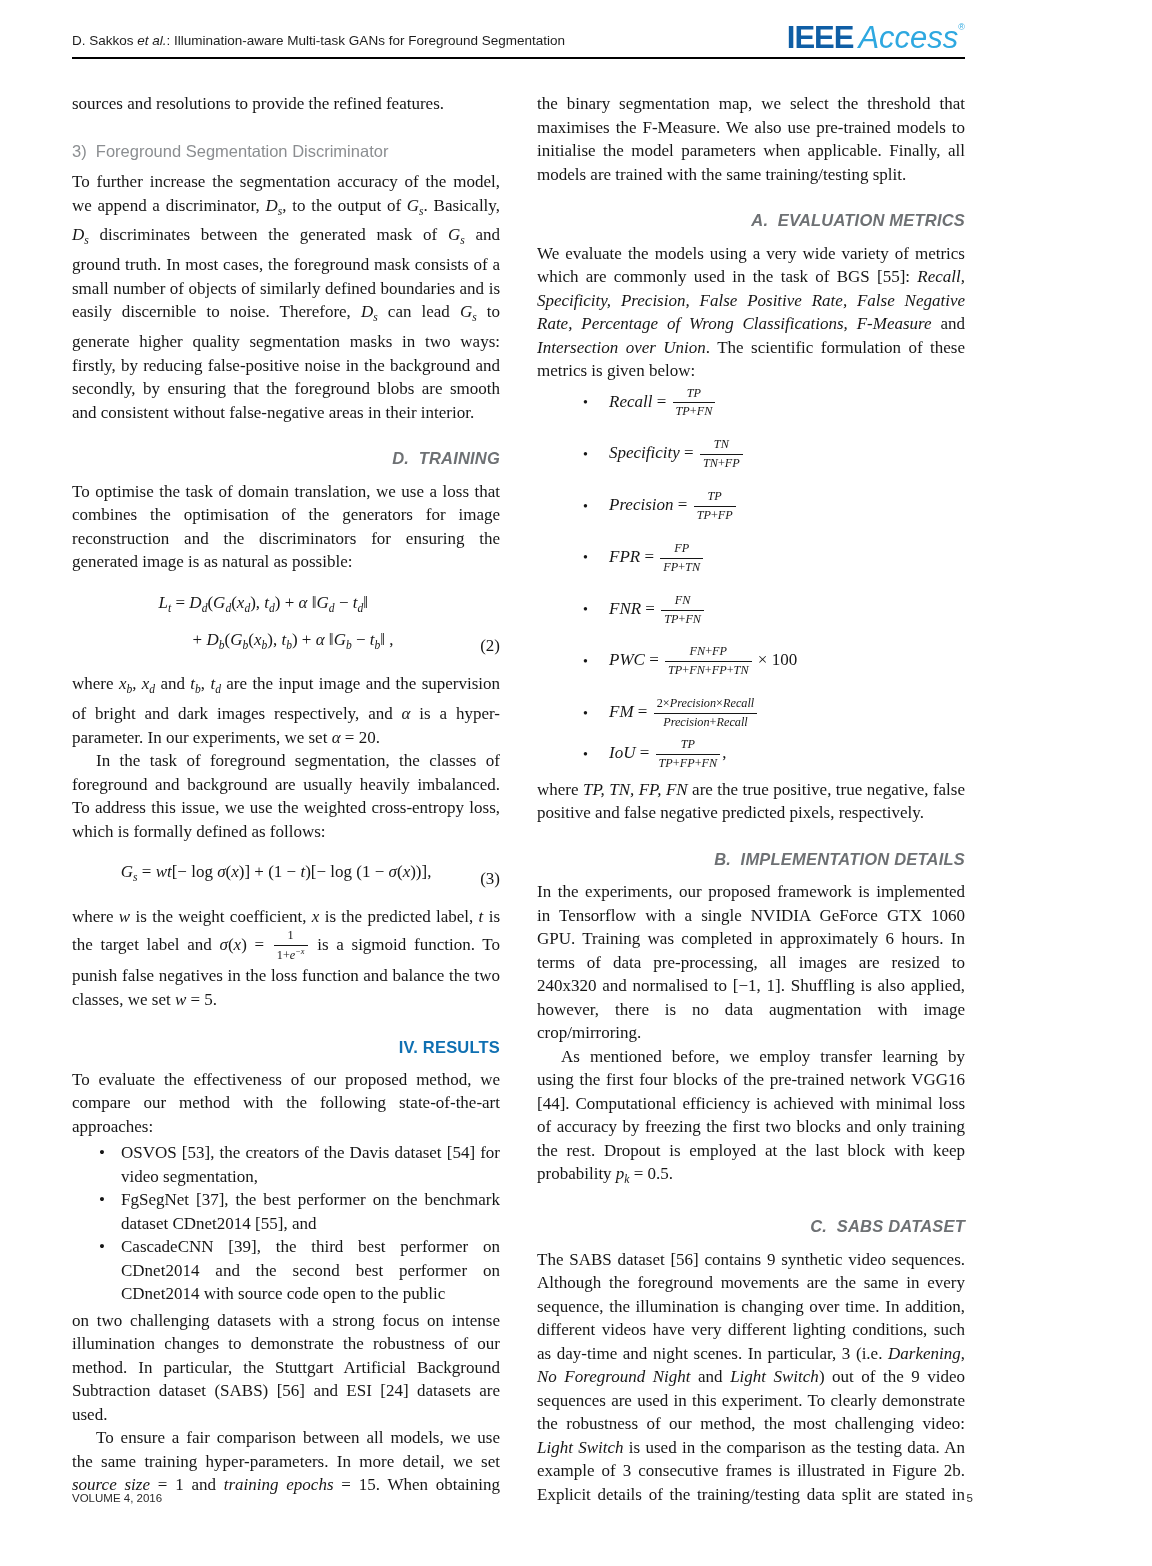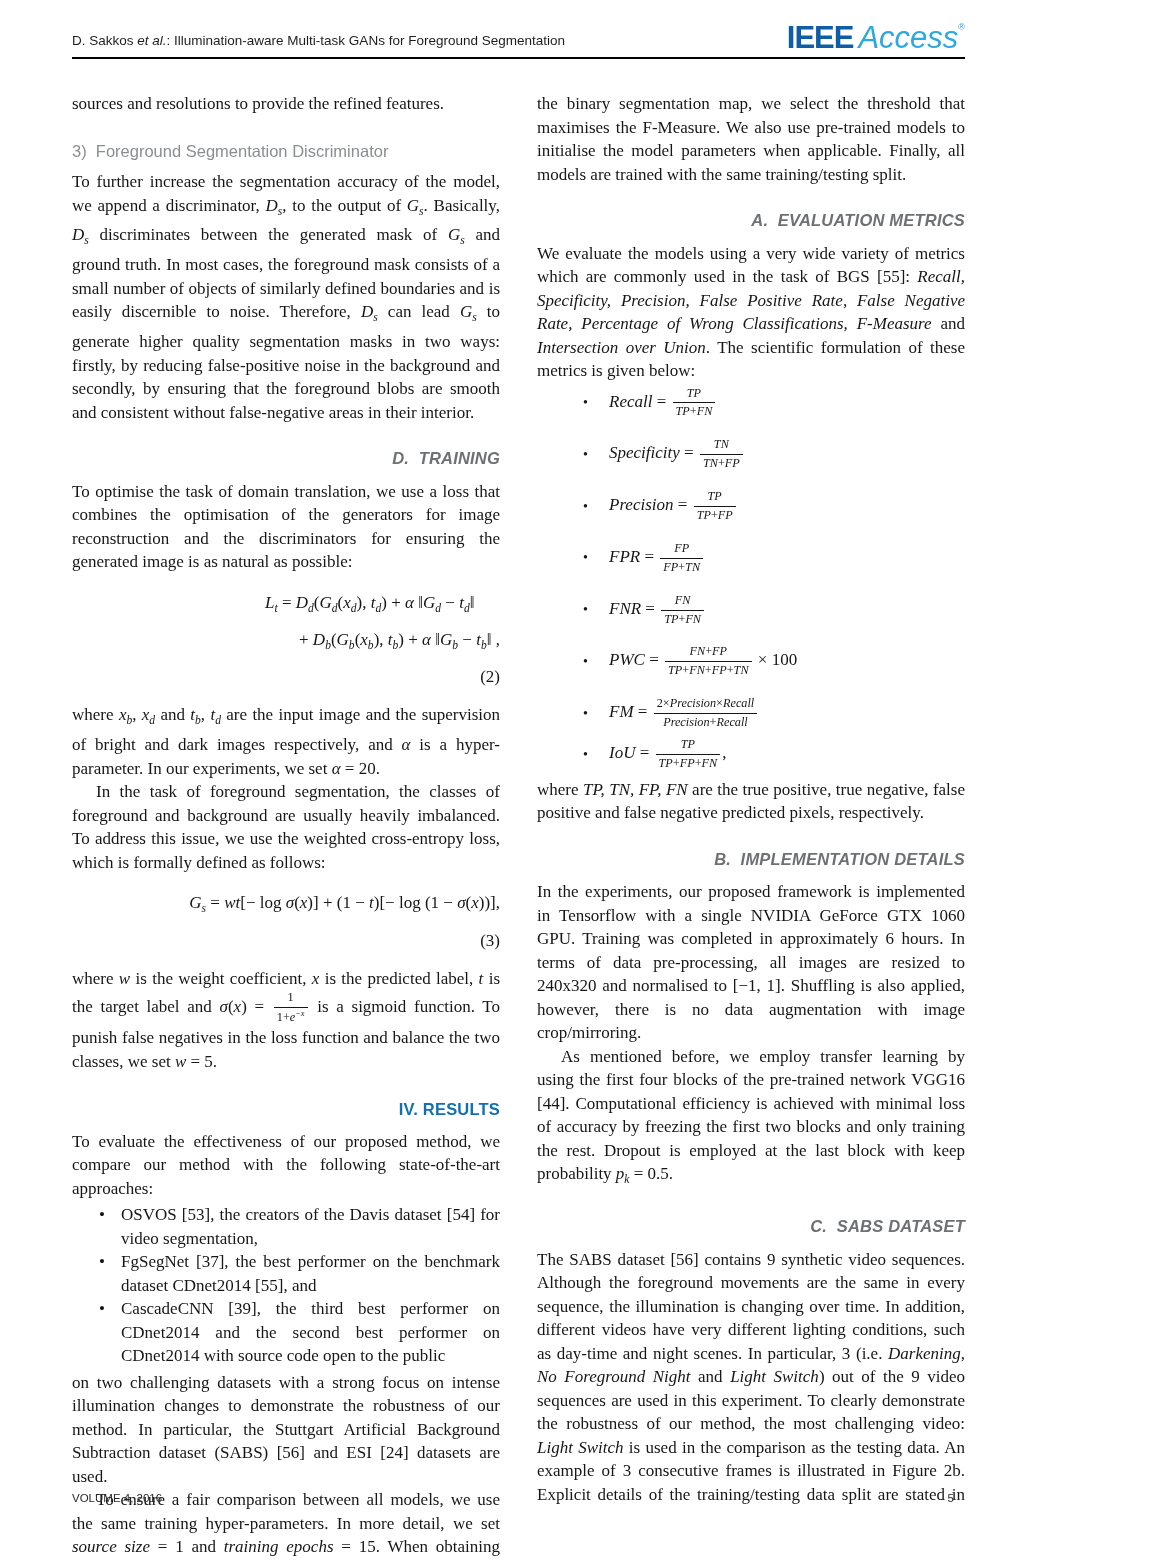--- a/index.html
+++ b/index.html
@@ -43,21 +43,21 @@
   h2.sec.blue { color:var(--blue,#0f70b2); font-style:normal; margin:25px 0 8px; }
   h3.subsec {
     font-family:"Liberation Sans","DejaVu Sans",sans-serif;
     font-size:16.5px; font-weight:normal; color:#8b8e91;
     margin:24px 0 7px; text-align:left;
   }
   .it { font-style:italic; }
   sub { font-size:68%; }
   sup { font-size:68%; }
   
-  .equation { display:flex; align-items:flex-end; margin:13px 0 11px;flex-direction:column; }
+  .equation { display:flex; align-items:flex-end; margin:13px 0 11px; }
   .eq-lines { flex:1; text-align:center; }
   .eq-inner { display:inline-block; text-align:left; line-height:31px; }
   .eq-line { display:block; white-space:nowrap; }
   .eq-line.eq-indent { padding-left:34px; }
   .eq-number { flex:none; line-height:31px; }
   
   .blist { list-style:none; margin:3px 0 3px; }
   .blist li { display:flex; margin-left:27px; }
   .blist .bullet { flex:0 0 22px; }
   .blist .li-text { flex:1; text-align:justify; }
@@ -67,21 +67,21 @@
   .mathlist .li-text { text-align:left; white-space:nowrap; line-height:1.1; }
   
   .frac {
     display:inline-block; vertical-align:middle; text-align:center;
     font-size:72%; line-height:1.3; margin:0 2px;
   }
   .frac .fnum { display:block; border-bottom:1px solid #161616; padding:0 3px 1px; }
   .frac .fden { display:block; padding:1px 3px 0; }
   
   .page-footer {
-    position:absolute; left:72px; right:78px; bottom:62px;
+    position:absolute; left:72px; right:59px; bottom:62px;
     display:flex; justify-content:space-between;
     font-family:"Liberation Sans","DejaVu Sans",sans-serif;
     font-size:11.5px; color:#2a2a2a;
   }
 </style>
 </head>
 <body>
 
 <div class="page">
   <header class="page-header">

